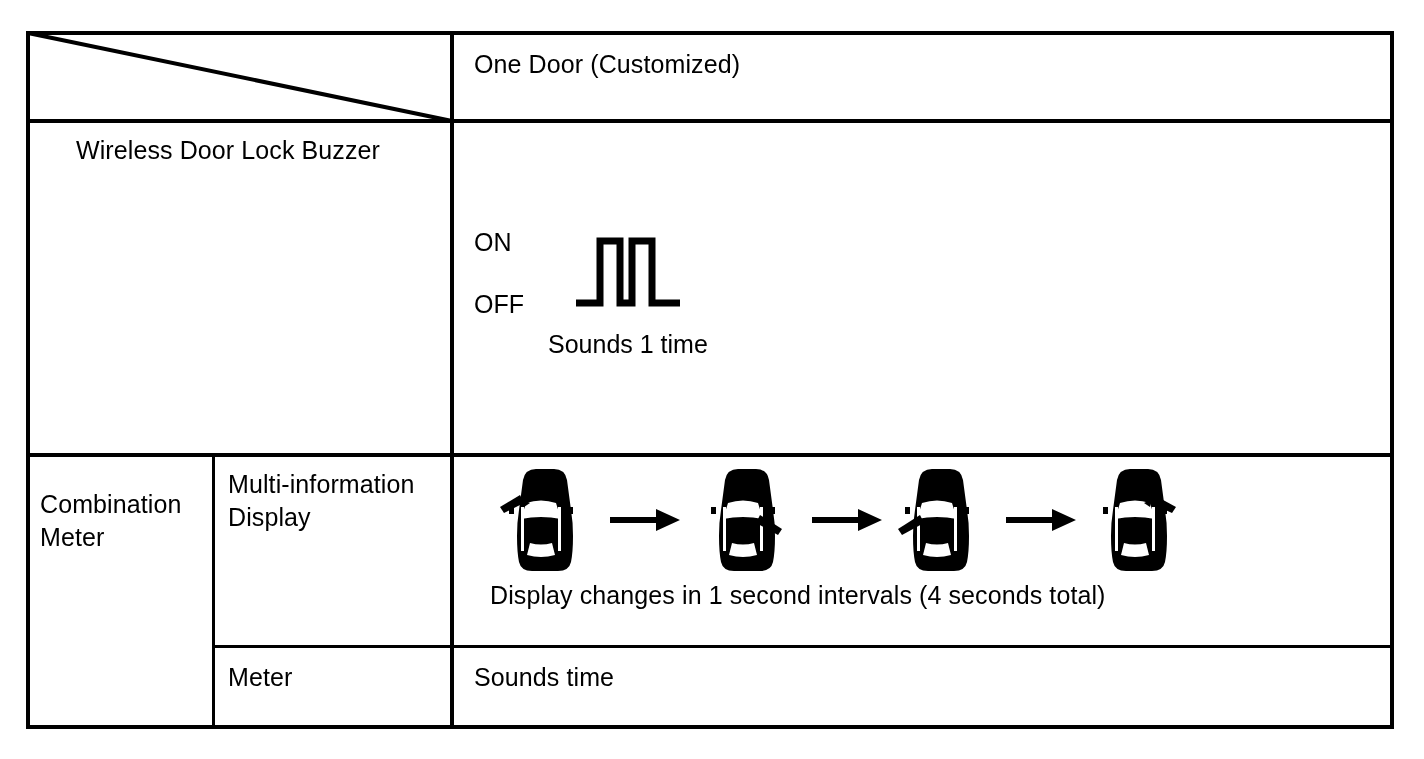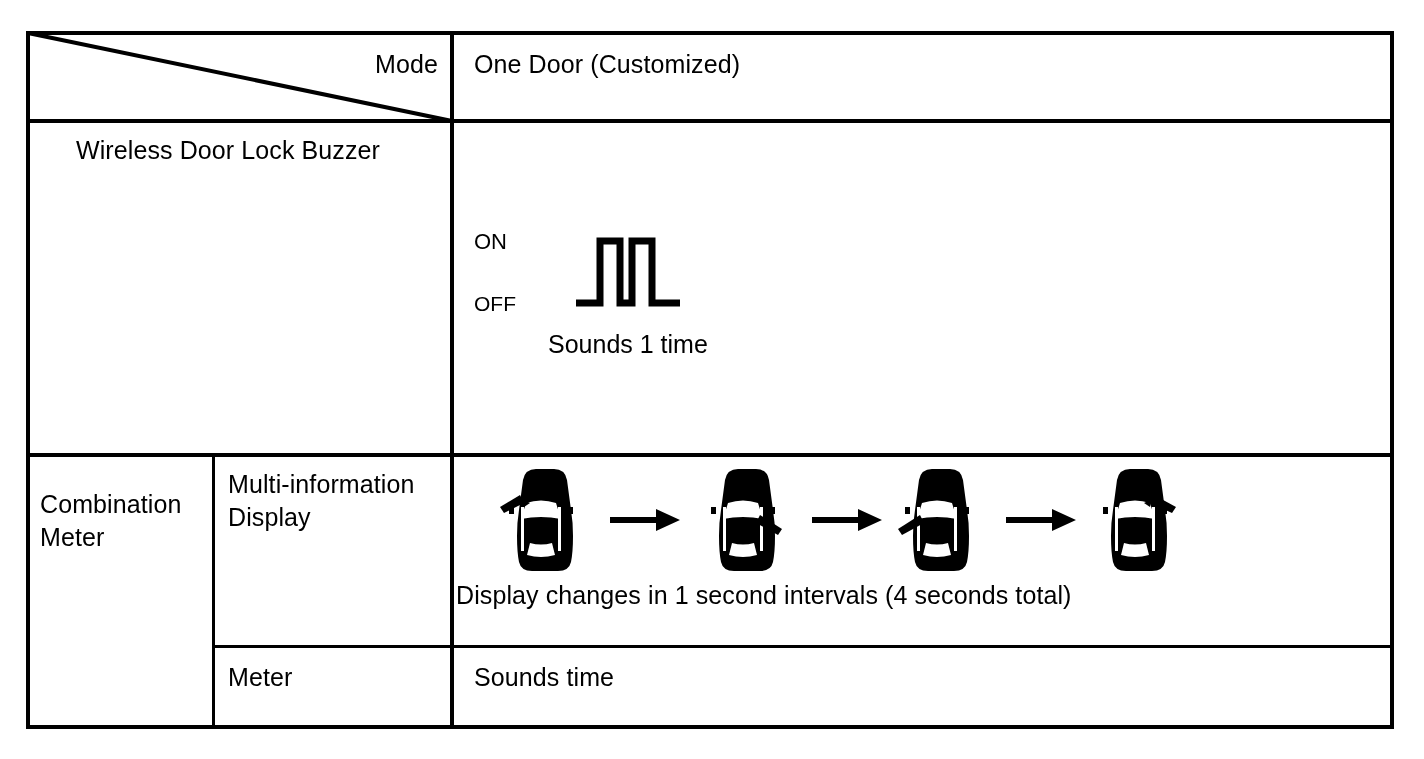--- a/index.html
+++ b/index.html
@@ -133,44 +133,44 @@
     left: 202px;
     top: 630px;
   }
 
   .buzzer-value {
     left: 448px;
     top: 630px;
   }
 
   .caption-display {
-    left: 430px;
+    left: 464px;
     top: 548px;
   }
 
   
   .waveform-block {
     position: absolute;
     left: 448px;
     top: 196px;
     width: 300px;
     height: 140px;
   }
   .wf-on {
     position: absolute;
     left: 0;
     top: 0;
-    font-size: 22px;
+    font-size: 25px;
     line-height: 30px;
   }
   .wf-off {
     position: absolute;
     left: 0;
     top: 62px;
-    font-size: 21px;
+    font-size: 25px;
     line-height: 30px;
   }
   .wf-svg {
     position: absolute;
     left: 100px;
     top: 4px;
   }
   .wf-caption {
     position: absolute;
     left: 74px;
@@ -223,21 +223,20 @@
     <div class="hrule thick hrule-r2"></div>
     <div class="hrule thin hrule-r3"></div>
 
     <div class="vrule thick vrule-main"></div>
     <div class="vrule thin vrule-sub"></div>
 
     <svg class="diagonal" viewBox="0 0 428 92">
       <line x1="2" y1="2" x2="426" y2="90" stroke="#000" stroke-width="4"></line>
     </svg>
 
-    <div class="cell-text mode-label">Mode</div>
 
     <div class="cell-text mode-value">One Door (Customized)</div>
 
     <div class="cell-text wireless-label">Wireless Door Lock Buzzer</div>
 
     <div class="waveform-block">
       <div class="wf-on">ON</div>
       <div class="wf-off">OFF</div>
 
       <svg class="wf-svg" width="110" height="80" viewBox="0 0 110 80">

